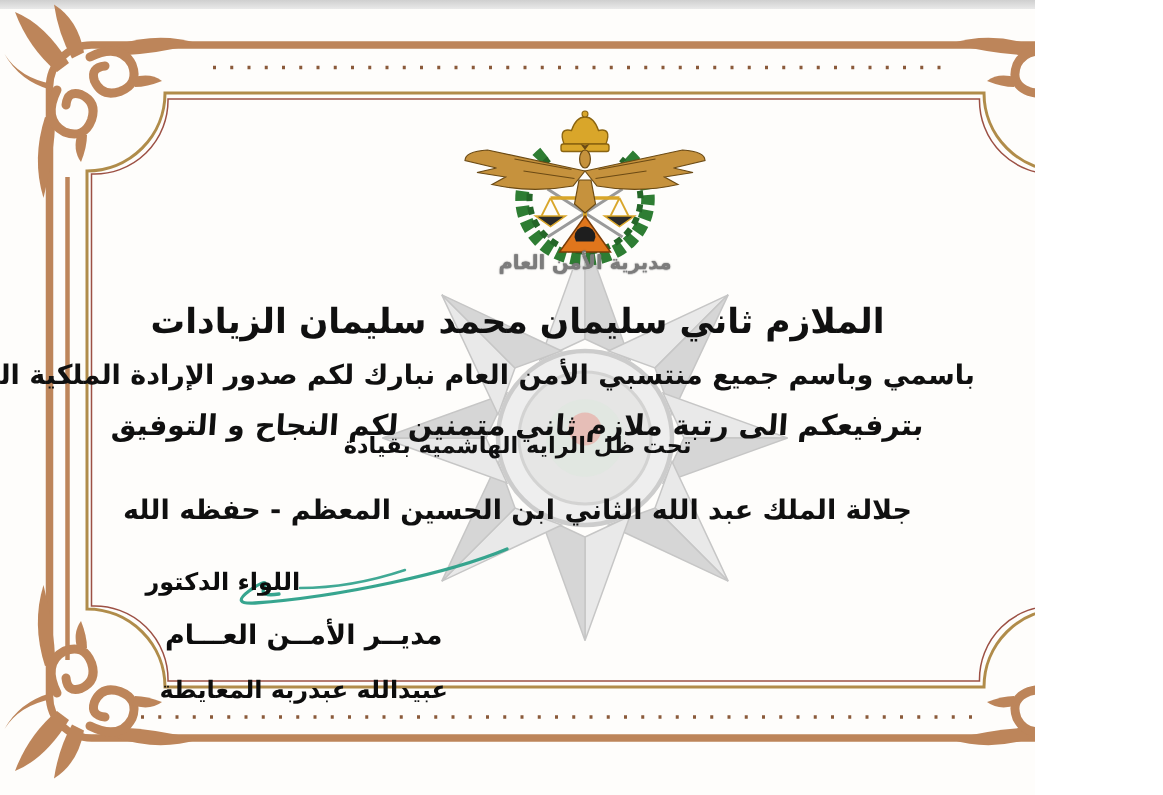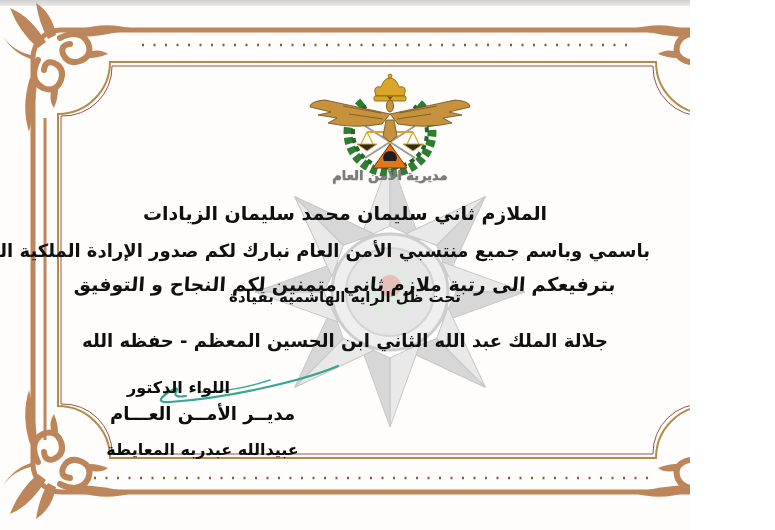--- a/index.html
+++ b/index.html
@@ -10,36 +10,36 @@
   }
   .scan-strip{position:absolute;left:0;top:0;width:775px;height:6px;
     background:linear-gradient(to bottom,#cfcfcf,#e9e9e9);}
   svg.layer{position:absolute;left:0;top:0;}
   .wm{position:absolute;left:0;top:0;}
   
   .bodyline{
     position:absolute;left:40px;right:40px;text-align:center;direction:rtl;
     color:#101010;font-weight:bold;white-space:nowrap;
   }
-  .l1{top:202px;font-size:19px;letter-spacing:.2px;}
+  .l1{top:202px;font-size:23px;letter-spacing:.2px;}
   .l2{top:240px;font-size:18px;}
   .l3{top:273px;font-size:19px;transform:skewX(-4deg);}
   .l4{top:288px;font-size:15px;}
   .l5{top:330px;font-size:18px;}
   
   .emblem-caption{
     position:absolute;left:300px;top:168px;width:180px;text-align:center;direction:rtl;
     font-size:13px;font-weight:bold;color:#7c7c7c;
     text-shadow:0 0 1px #555, 0 1px 0 #e8e8e8;
   }
   
   .sig{position:absolute;left:85px;top:378px;width:235px;direction:rtl;color:#0d0d0d;}
   .sig-rank{font-size:16px;font-weight:bold;text-align:left;padding-left:12px;direction:rtl;}
-  .sig-rank-inner{display:inline-block;direction:rtl;margin-left:30px;}
-  .sig-role{font-size:18px;font-weight:bold;text-align:center;margin-top:6px;}
+  .sig-rank-inner{display:inline-block;direction:rtl;}
+  .sig-role{font-size:18px;font-weight:bold;text-align:center;margin-top:16px;}
   .sig-name{font-size:16px;font-weight:bold;text-align:center;margin-top:16px;}
   .ink{position:absolute;left:130px;top:358px;pointer-events:none;}
   .scan-dot{position:absolute;left:761px;top:518px;width:6px;height:6px;background:#1b1b1b;}
 </style>
 </head>
 <body>
 
 <div class="stage">
 
   <div class="scan-strip"></div>

